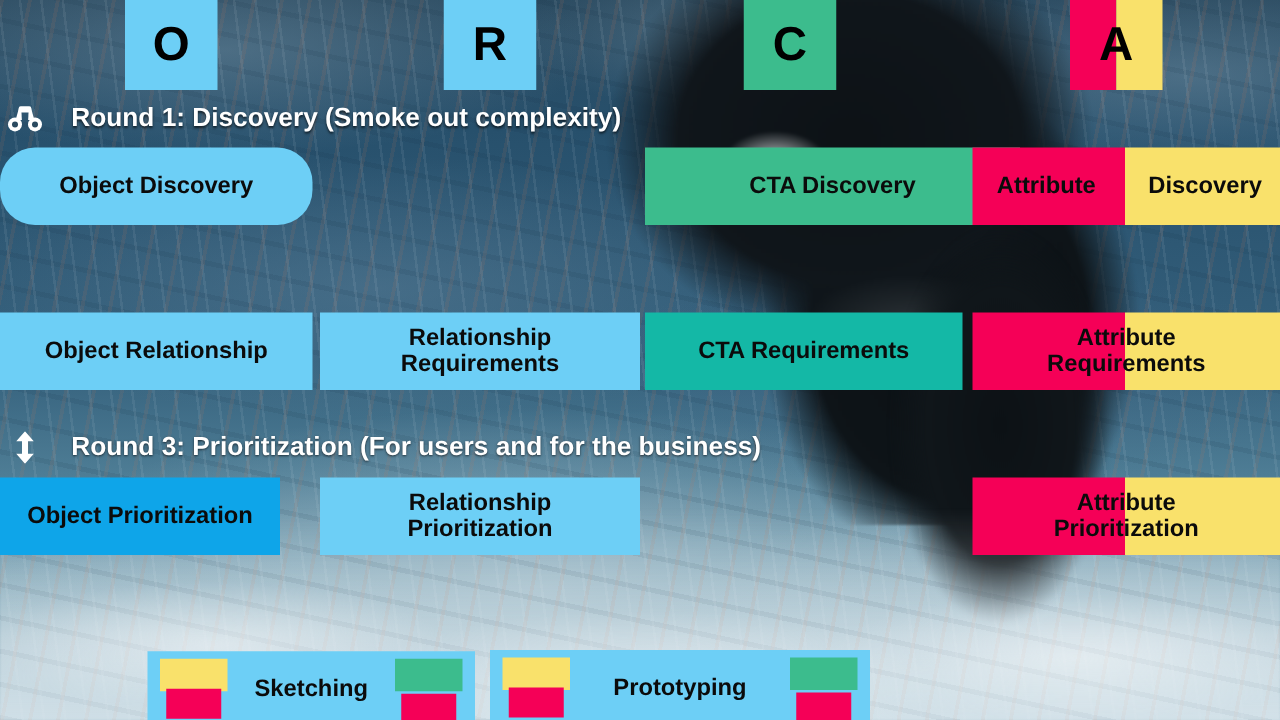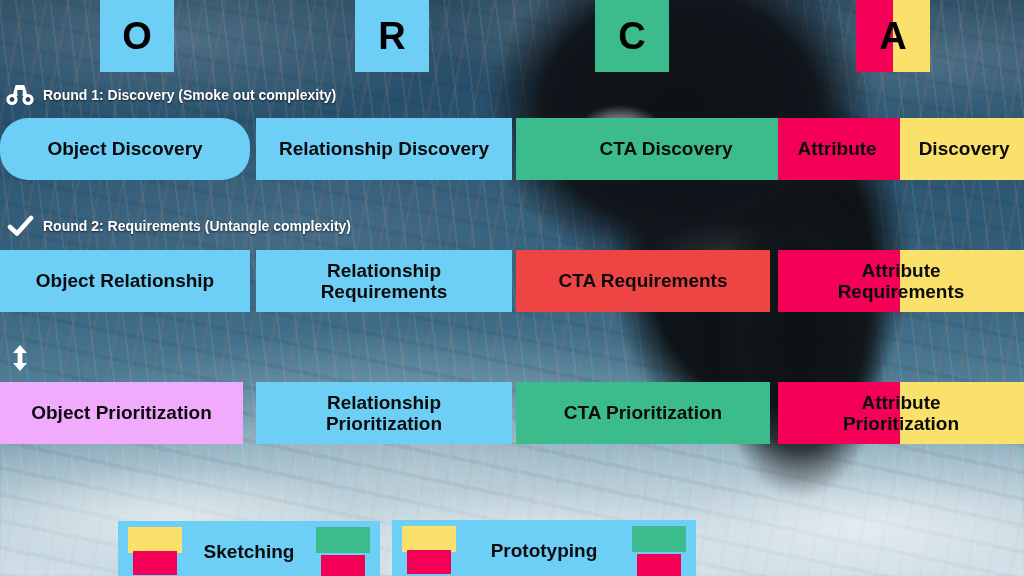--- a/index.html
+++ b/index.html
@@ -63,22 +63,22 @@
     position:absolute;top:0;height:72px;width:74px;
     display:flex;align-items:center;justify-content:center;
     color:#000;font-weight:bold;font-size:38px;line-height:1;
   }
   .letterbox .glyph{position:relative;z-index:2;}
   .split{position:absolute;inset:0;display:flex;z-index:1;}
   .split>div{flex:1 1 50%;height:100%;}
 
   
   .round-head{
-    position:absolute;left:6px;display:flex;align-items:center;gap:9px;
-    color:#ffffff;font-weight:bold;font-size:14px;
+    position:absolute;left:6px;display:flex;align-items:center;gap:23px;
+    color:#ffffff;font-weight:bold;font-size:21px;
     text-shadow:0 1px 2px rgba(0,0,0,.65);
     white-space:nowrap;
   }
   .round-head .icon{width:28px;height:26px;flex:0 0 28px;display:flex;align-items:center;justify-content:center;}
   .round-head .icon svg{display:block;}
 
   
   .bar{
     position:absolute;height:62px;
     display:flex;align-items:center;justify-content:center;
@@ -143,88 +143,75 @@
         <circle cx="6" cy="15.5" r="2.4" fill="#2a4a60"></circle>
         <circle cx="22" cy="15.5" r="2.4" fill="#2a4a60"></circle>
       </svg>
     </span>
     <span>Round 1: Discovery (Smoke out complexity)</span>
   </div>
 
   <div class="bar" style="left:0px;top:118px;width:250px;background:#6DCFF6;border-radius:28px;">
     <span class="lbl">Object Discovery</span>
   </div>
-  <div class="bar" style="left:256px;top:118px;width:256px;background:#6DCFF6;">
-    <span class="lbl">Relationship Discovery</span>
-  </div>
   <div class="bar" style="left:516px;top:118px;width:300px;background:#3CBC8D;">
     <span class="lbl">CTA Discovery</span>
   </div>
   <div class="bar two" style="left:778px;top:118px;width:246px;">
     <div class="halves">
       <div style="width:122px;background:#F50057;"></div>
       <div style="width:124px;background:#F9E16B;"></div>
     </div>
     <span class="lbl split-lbl">
       <span style="width:122px;">Attribute</span>
       <span style="width:124px;padding-left:20px;">Discovery</span>
     </span>
   </div>
 
-  <div class="round-head" style="top:213px;">
-    <span class="icon">
-      <svg width="27" height="22" viewBox="0 0 27 22" fill="none" stroke="#ffffff" stroke-width="4.6" stroke-linecap="round" stroke-linejoin="round">
-        <path d="M3 12 L10 18.5 L24 3"></path>
-      </svg>
-    </span>
-    <span>Round 2: Requirements (Untangle complexity)</span>
-  </div>
 
   <div class="bar" style="left:0px;top:250px;width:250px;background:#6DCFF6;">
     <span class="lbl">Object Relationship</span>
   </div>
   <div class="bar" style="left:256px;top:250px;width:256px;background:#6DCFF6;">
     <span class="lbl">
       <span>Relationship</span><br>
       <span>Requirements</span>
     </span>
   </div>
-  <div class="bar" style="left:516px;top:250px;width:254px;background:#ef4444;">
+  <div class="bar" style="left:516px;top:250px;width:254px;background:#14b8a6;">
     <span class="lbl">CTA Requirements</span>
   </div>
   <div class="bar two" style="left:778px;top:250px;width:246px;">
     <div class="halves">
       <div style="width:122px;background:#F50057;"></div>
       <div style="width:124px;background:#F9E16B;"></div>
     </div>
     <span class="lbl">
       <span>Attribute</span><br>
       <span>Requirements</span>
     </span>
   </div>
 
   <div class="round-head" style="top:345px;">
     <span class="icon">
       <svg width="18" height="26" viewBox="0 0 18 26" fill="#ffffff">
         <path d="M9 0 L16 8 L11.4 8 L11.4 18 L16 18 L9 26 L2 18 L6.6 18 L6.6 8 L2 8 Z"></path>
       </svg>
     </span>
-  </div>
-
-  <div class="bar" style="left:0px;top:382px;width:243px;background:#f0abfc;">
+    <span>Round 3: Prioritization (For users and for the business)</span>
+  </div>
+
+  <div class="bar" style="left:0px;top:382px;width:224px;background:#0ea5e9;">
     <span class="lbl">Object Prioritization</span>
   </div>
   <div class="bar" style="left:256px;top:382px;width:256px;background:#6DCFF6;">
     <span class="lbl">
       <span>Relationship</span><br>
       <span>Prioritization</span>
     </span>
-  </div>
-  <div class="bar" style="left:516px;top:382px;width:254px;background:#3CBC8D;">
-    <span class="lbl">CTA Prioritization</span>
   </div>
   <div class="bar two" style="left:778px;top:382px;width:246px;">
     <div class="halves">
       <div style="width:122px;background:#F50057;"></div>
       <div style="width:124px;background:#F9E16B;"></div>
     </div>
     <span class="lbl">
       <span>Attribute</span><br>
       <span>Prioritization</span>
     </span>

